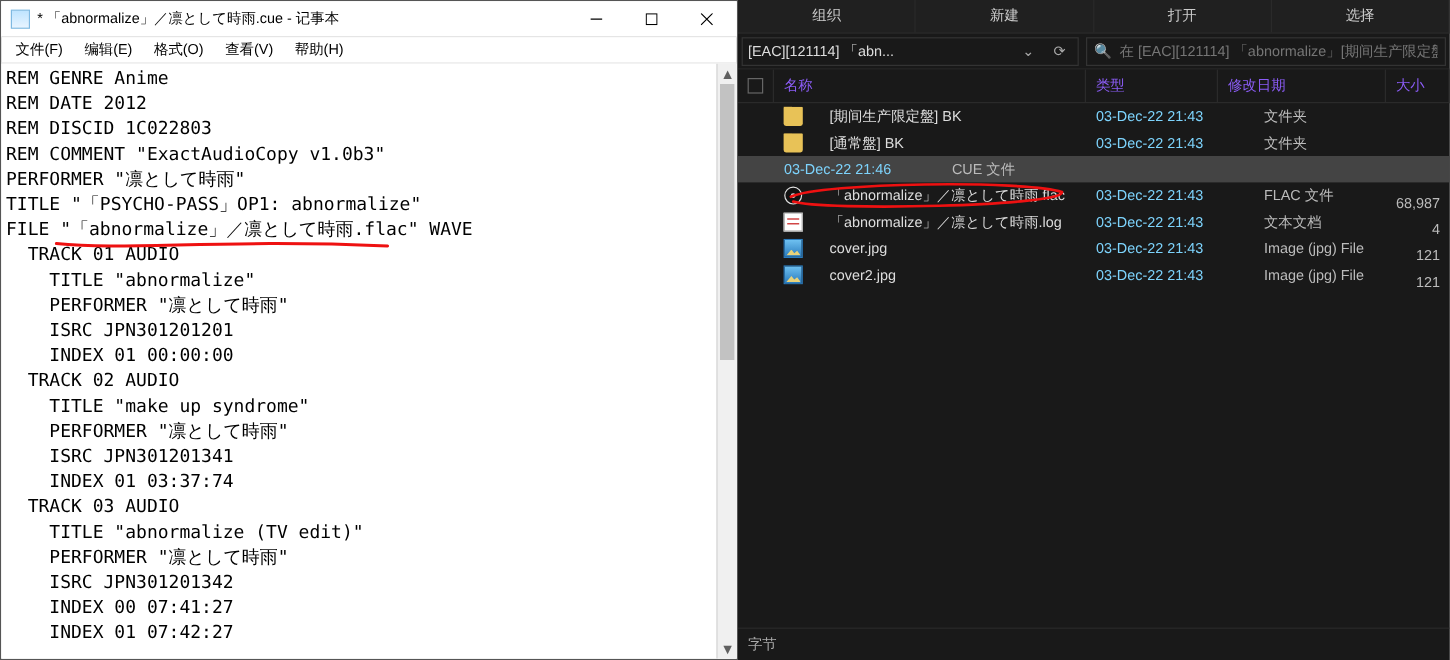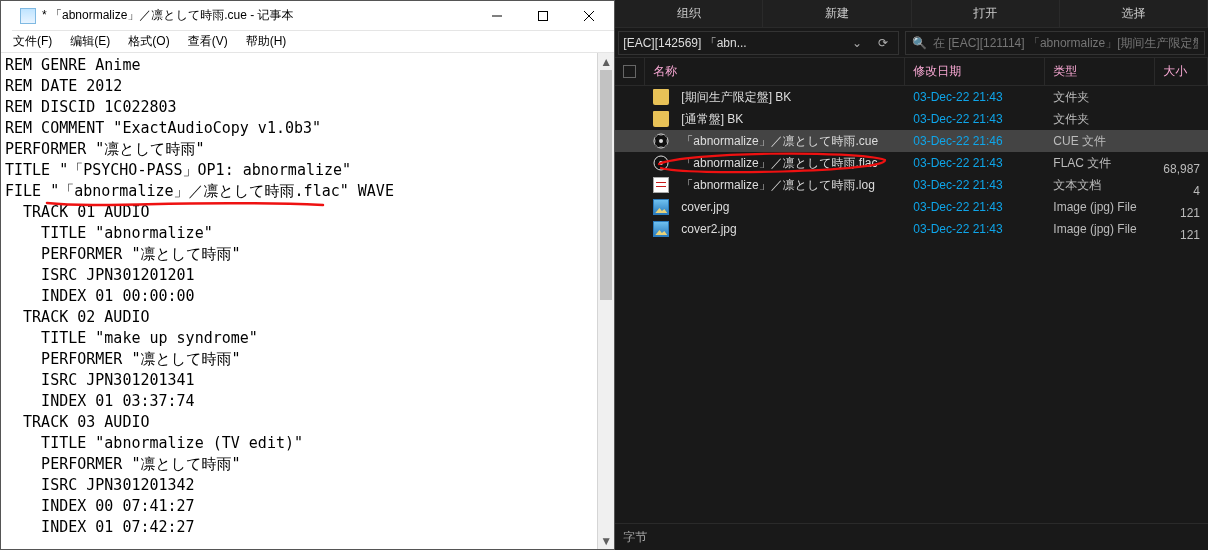--- a/index.html
+++ b/index.html
@@ -21,21 +21,20 @@
     display: flex;
     flex-direction: column;
   }
   .np-titlebar {
     height: 30px;
     display: flex;
     align-items: center;
     padding: 0 2px 0 8px;
     background: #fff;
     border-bottom: 1px solid #e5e5e5;
-    margin-left: 11px;
   }
   .np-icon {
     width: 16px; height: 16px; margin-right: 6px;
     background: linear-gradient(#bfe4ff,#e8f4ff);
     border: 1px solid #7fb9e2;
   }
   .np-title { flex: 1; color: #000; font-size: 12px; }
   .np-winbtns { display: flex; }
   .np-winbtn {
     width: 46px; height: 30px;
@@ -137,42 +136,42 @@
     align-items:center;
     border-bottom:1px solid #2a2a2a;
     background:#191919;
     user-select:none;
   }
   .ex-col {
     padding:0 8px;
     height:100%;
     display:flex; align-items:center;
     border-right:1px solid #2a2a2a;
-    color:#f9a8d4;
+    color:#8b5cf6;
   }
   .ex-col.chk { width:30px; justify-content:center; }
   .ex-col.name { width:260px; }
   .ex-col.date { width:140px; }
   .ex-col.type { width:110px; }
   .ex-col.size { flex:1; }
   .ex-col .chkbox {
     width:13px;height:13px;border:1px solid #666;background:#191919;display:inline-block;
   }
   .ex-list { flex:1; overflow:hidden; }
   .ex-row {
     height:22px;
     display:flex; align-items:center;
     padding-left:0;
     position:relative;
   }
   .ex-row.selected { background:#444; }
   .ex-cell { padding:0 8px; overflow:hidden; white-space:nowrap; text-overflow:ellipsis; }
   .ex-cell.chk { width:30px; display:flex;justify-content:center; }
-  .ex-cell.name { width:260px; display:flex; align-items:center; gap:12px; color:#ddd; }
-  .ex-cell.date { width:140px; color:#0ea5e9; }
+  .ex-cell.name { width:260px; display:flex; align-items:center; gap:22px; color:#ddd; }
+  .ex-cell.date { width:140px; color:#7dd3fc; }
   .ex-cell.type { width:110px; color:#bbb; }
   .ex-cell.size { flex:1; text-align:right; color:#bbb;margin-top:12px; }
   .fi { width:16px; height:16px; flex:0 0 16px; display:inline-block; }
   .fi.folder { background:#e8c257; border-radius:1px 1px 2px 2px; position:relative; }
   .fi.folder::before{content:"";position:absolute;top:-3px;left:0;width:7px;height:3px;background:#d4ae44;border-radius:1px 1px 0 0;}
   .fi.cue { background:#fff; border:1px solid #888; position:relative; }
   .fi.cue::after{content:"";position:absolute;inset:2px;border:1px dashed #555;}
   .fi.flac { width:16px;height:16px; position:relative; }
   .fi.flac svg{width:16px;height:16px;}
   .fi.log { background:#fff;border:1px solid #aaa;position:relative; }
@@ -264,36 +263,36 @@
 
 <div class="explorer">
   <div class="ex-ribbon">
     <div class="ex-ribitem">组织</div>
     <div class="ex-ribitem">新建</div>
     <div class="ex-ribitem">打开</div>
     <div class="ex-ribitem">选择</div>
   </div>
   <div class="ex-addrsearch">
     <div class="ex-address">
-      <span class="addr-text">[EAC][142569] 「abn...</span>
+      <span class="addr-text">[EAC][121114] 「abn...</span>
       <span class="addr-btn">⌄</span>
       <span class="addr-btn">⟳</span>
     </div>
     <div class="ex-search">
       <span>🔍</span>
       <input type="text" placeholder="在 [EAC][121114] 「abnormalize」[期间生产限定盤" style="">
     </div>
   </div>
   <div class="ex-header">
     <div class="ex-col chk">
         <span class="chkbox"></span>
       </div>
     <div class="ex-col name">名称</div>
+    <div class="ex-col type">类型</div>
     <div class="ex-col date">修改日期</div>
-    <div class="ex-col type">类型</div>
     <div class="ex-col size">大小</div>
   </div>
   <div class="ex-list" id="ex-list">
       <div class="ex-row">
         <div class="ex-cell chk">
           <span class="chkbox" style="visibility: hidden;"></span>
         </div>
         <div class="ex-cell name">
           <span class="fi folder"></span>
           <span>[期间生产限定盤] BK</span>
@@ -310,27 +309,20 @@
           <span class="fi folder"></span>
           <span>[通常盤] BK</span>
         </div>
         <div class="ex-cell date">03-Dec-22 21:43</div>
         <div class="ex-cell type">文件夹</div>
         <div class="ex-cell size"></div>
       </div>
       <div class="ex-row selected">
         <div class="ex-cell chk">
           <span class="chkbox checked"></span>
-        </div>
-        <div class="ex-cell name">
-          <span class="fi cue" style="background: none; border: none;"><svg viewBox="0 0 16 16">
-              <circle cx="8" cy="8" r="7" fill="#111" stroke="#ddd"></circle>
-              <circle cx="8" cy="8" r="2" fill="#ddd"></circle>
-            </svg></span>
-          <span>「abnormalize」／凛として時雨.cue</span>
         </div>
         <div class="ex-cell date">03-Dec-22 21:46</div>
         <div class="ex-cell type">CUE 文件</div>
         <div class="ex-cell size"></div>
       </div>
       <div class="ex-row" style="position: relative;">
         <div class="ex-cell chk">
           <span class="chkbox" style="visibility: hidden;"></span>
         </div>
         <div class="ex-cell name">

